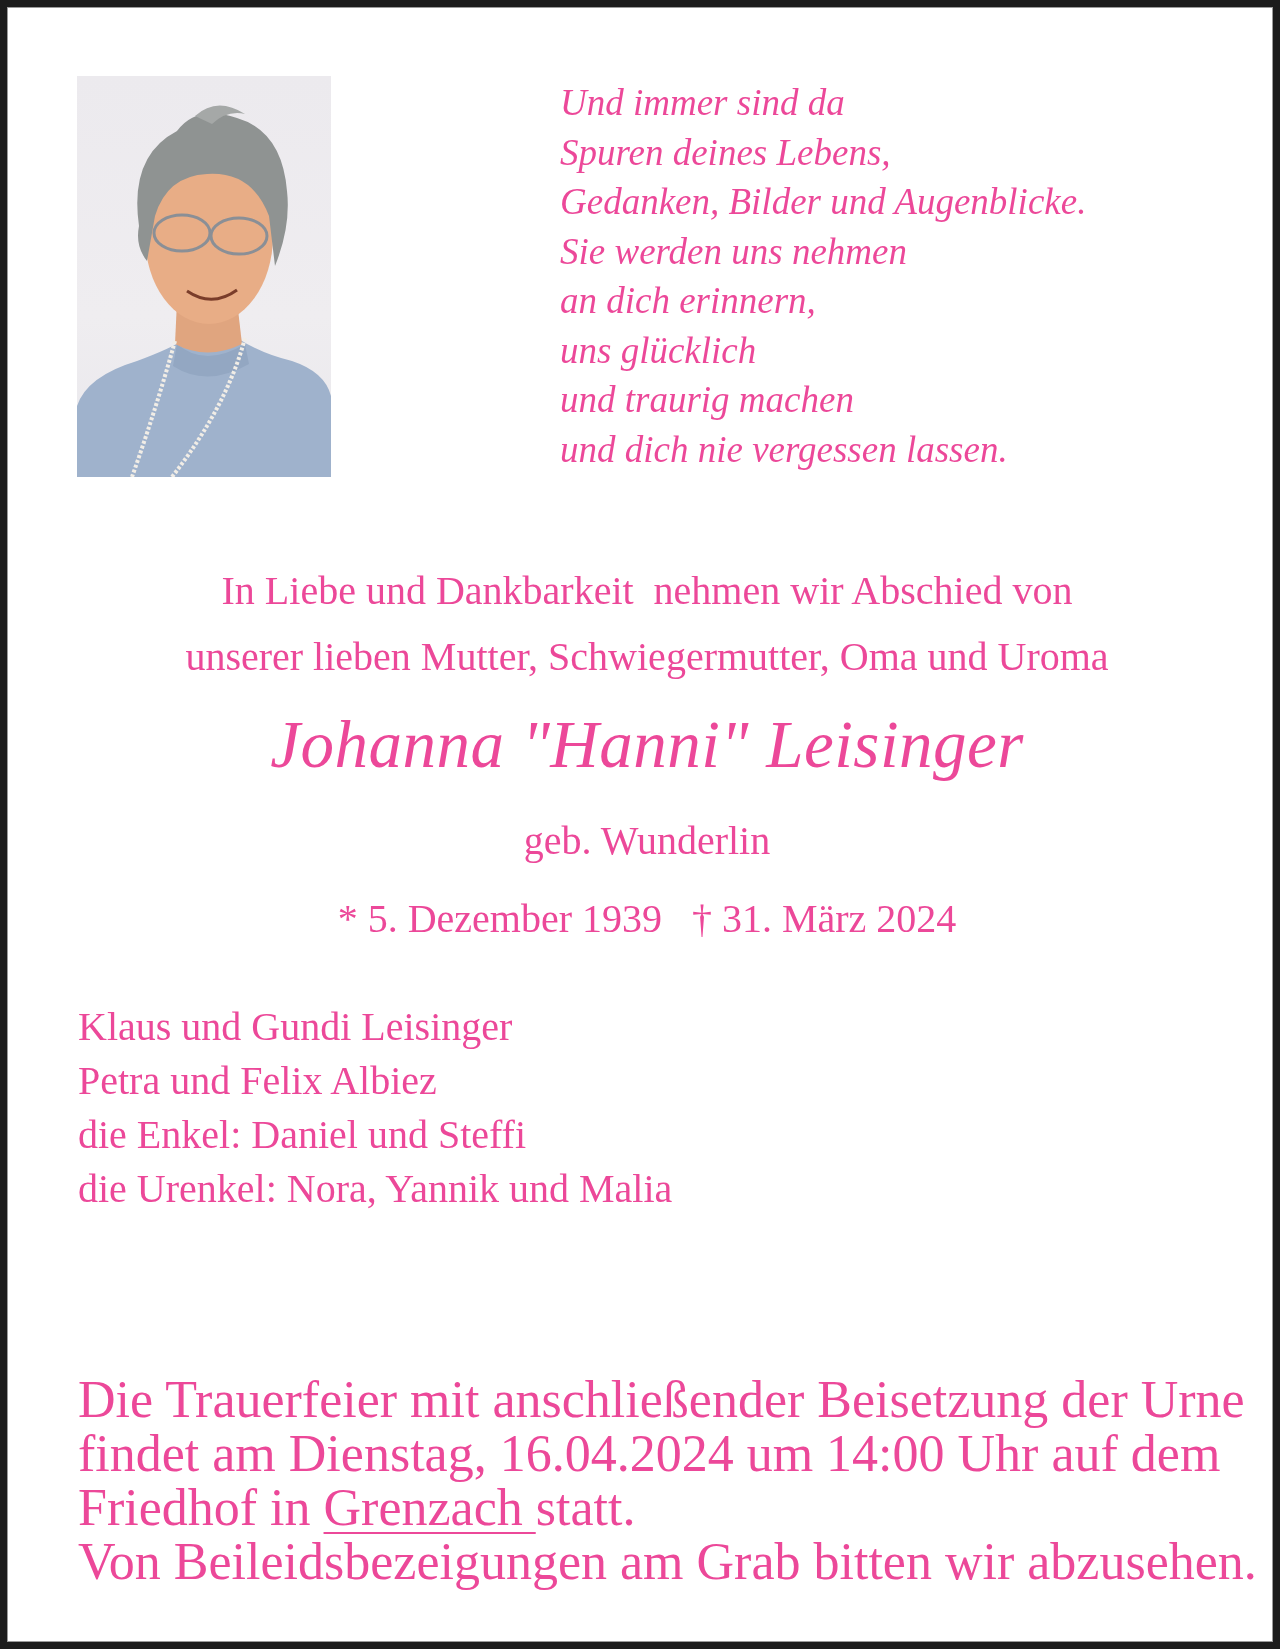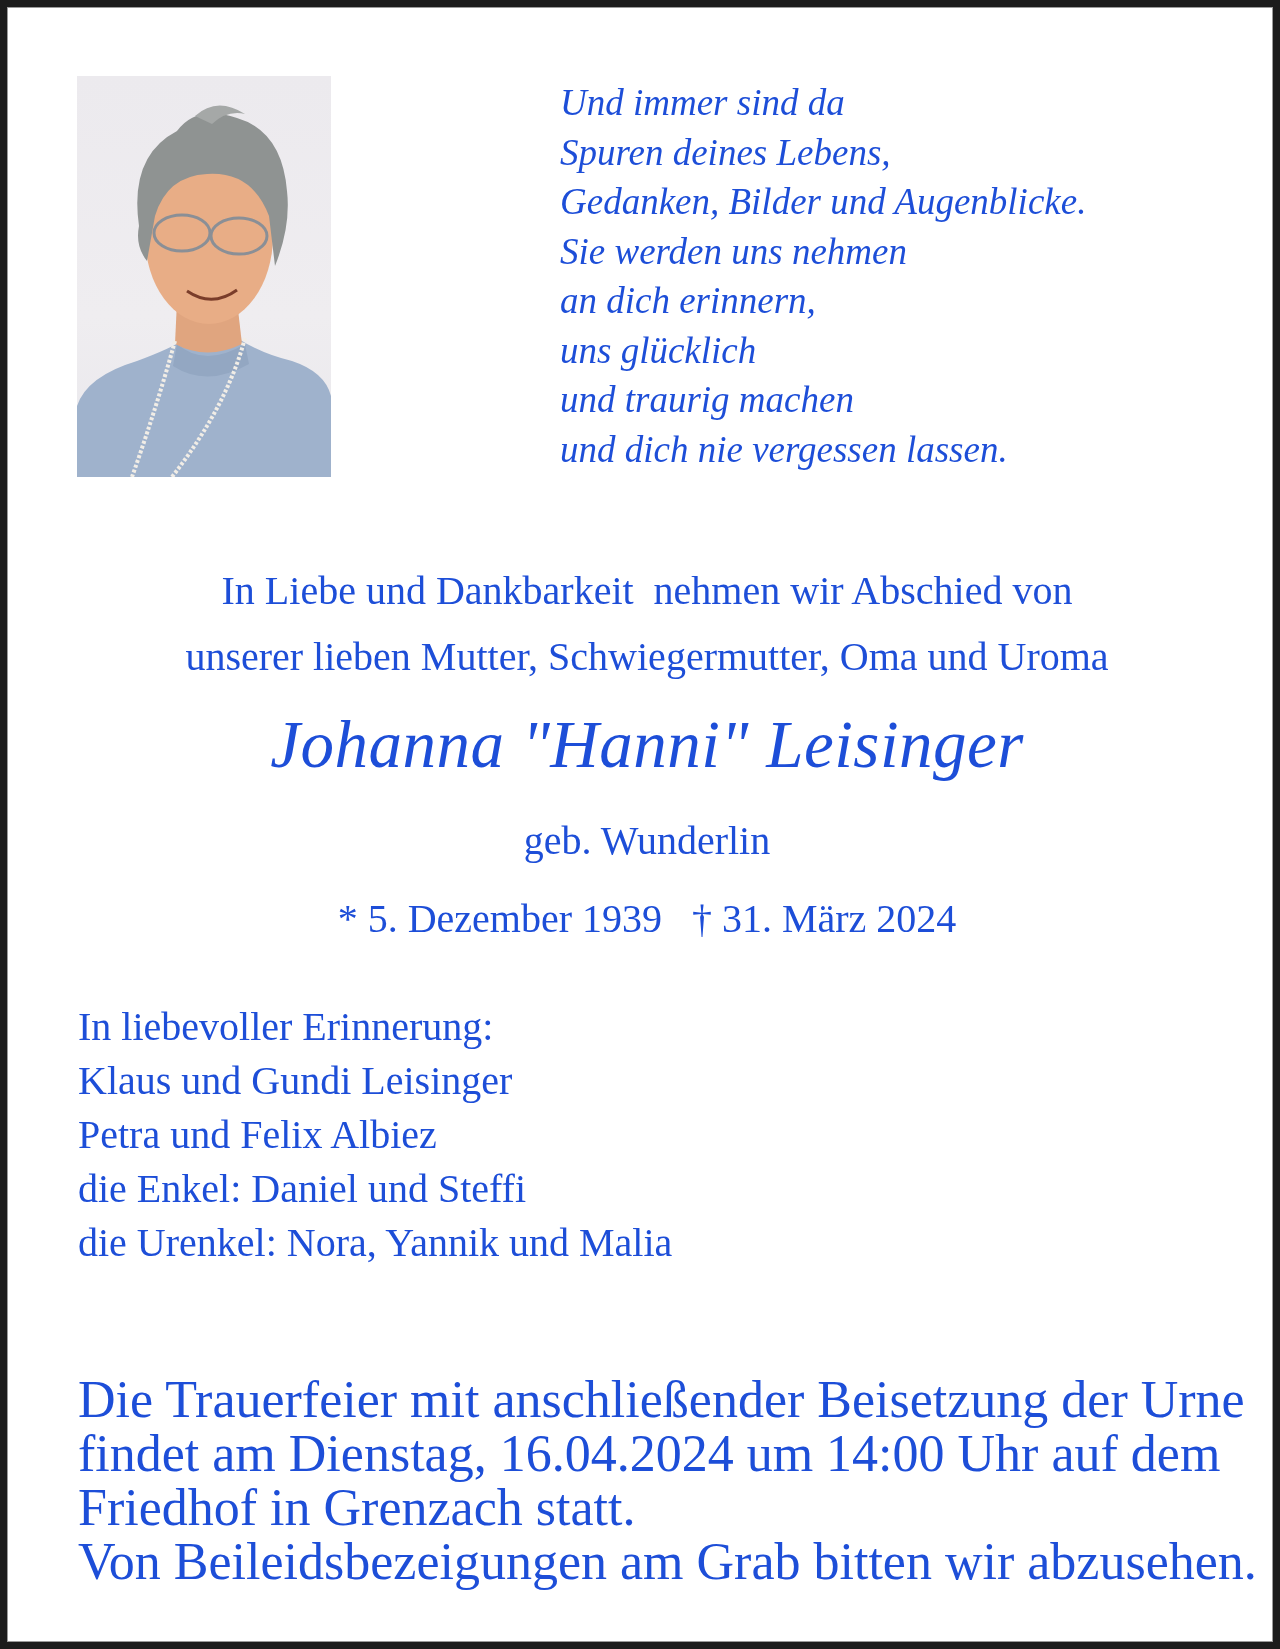--- a/index.html
+++ b/index.html
@@ -5,21 +5,21 @@
     html, body { margin: 0; padding: 0; background: #ffffff; }
     body { width: 1280px; height: 1649px; overflow: hidden; }
     .frame {
       position: absolute; left: 0; top: 0;
       width: 1280px; height: 1649px;
       box-sizing: border-box;
       border: 7px solid #1c1c1c;
       box-shadow: inset 0 0 0 1px #9a9a9a;
       background: #ffffff;
     }
-    .serif { font-family: "Liberation Serif", "DejaVu Serif", serif; color: #1d4ed8; }
+    .serif { font-family: "Liberation Serif", "DejaVu Serif", serif; color: #ec4899; }
 
     
     .photo {
       position: absolute; left: 70px; top: 69px; width: 254px; height: 401px;
       background: linear-gradient(180deg, #eceaee 0%, #efedf0 60%, #e9e8ec 100%);
       overflow: hidden;
     }
     .photo svg { display: block; }
 
     
@@ -54,21 +54,21 @@
       position: absolute; left: 71px; top: 993px;
       font-size: 40px; line-height: 54px;
     }
     .family .line { display: block; white-space: nowrap; }
 
     .ceremony {
       position: absolute; left: 71px; top: 1366px;
       font-size: 52px; line-height: 54px;
     }
     .ceremony .line { display: block; white-space: nowrap; }
-    .ceremony .place { text-underline-offset: 7px; text-decoration-thickness: 2px; }
+    .ceremony .place { text-decoration: underline; text-underline-offset: 7px; text-decoration-thickness: 2px; }
   </style>
 </head>
 <body>
 
 <div class="frame">
 
   <div class="photo" title="Portrait of an elderly woman with short grey hair, glasses, light blue sweater and pearl necklace">
     <svg width="254" height="401" viewBox="0 0 254 401">
 
       <path d="M0 401 L0 330 Q10 300 60 285 Q95 272 110 262 L160 262 Q185 278 215 285 Q248 296 254 320 L254 401 Z" fill="#9fb2cc"></path>
@@ -106,21 +106,20 @@
   <div class="intro serif">
     <span class="line">In Liebe und Dankbarkeit  nehmen wir Abschied von</span>
     <span class="line">unserer lieben Mutter, Schwiegermutter, Oma und Uroma</span>
   </div>
 
   <div class="name serif">Johanna "Hanni" Leisinger</div>
   <div class="maiden serif">geb. Wunderlin</div>
   <div class="dates serif">* 5. Dezember 1939   † 31. März 2024</div>
 
   <div class="family serif">
-    <span class="line">In liebevoller Erinnerung:</span>
     <span class="line">Klaus und Gundi Leisinger</span>
     <span class="line">Petra und Felix Albiez</span>
     <span class="line">die Enkel: Daniel und Steffi</span>
     <span class="line">die Urenkel: Nora, Yannik und Malia</span>
   </div>
 
   <div class="ceremony serif">
     <span class="line">Die Trauerfeier mit anschließender Beisetzung der Urne</span>
     <span class="line">findet am Dienstag, 16.04.2024 um 14:00 Uhr auf dem</span>
     <span class="line"><span>Friedhof in </span><span class="place">Grenzach </span><span>statt.</span></span>

